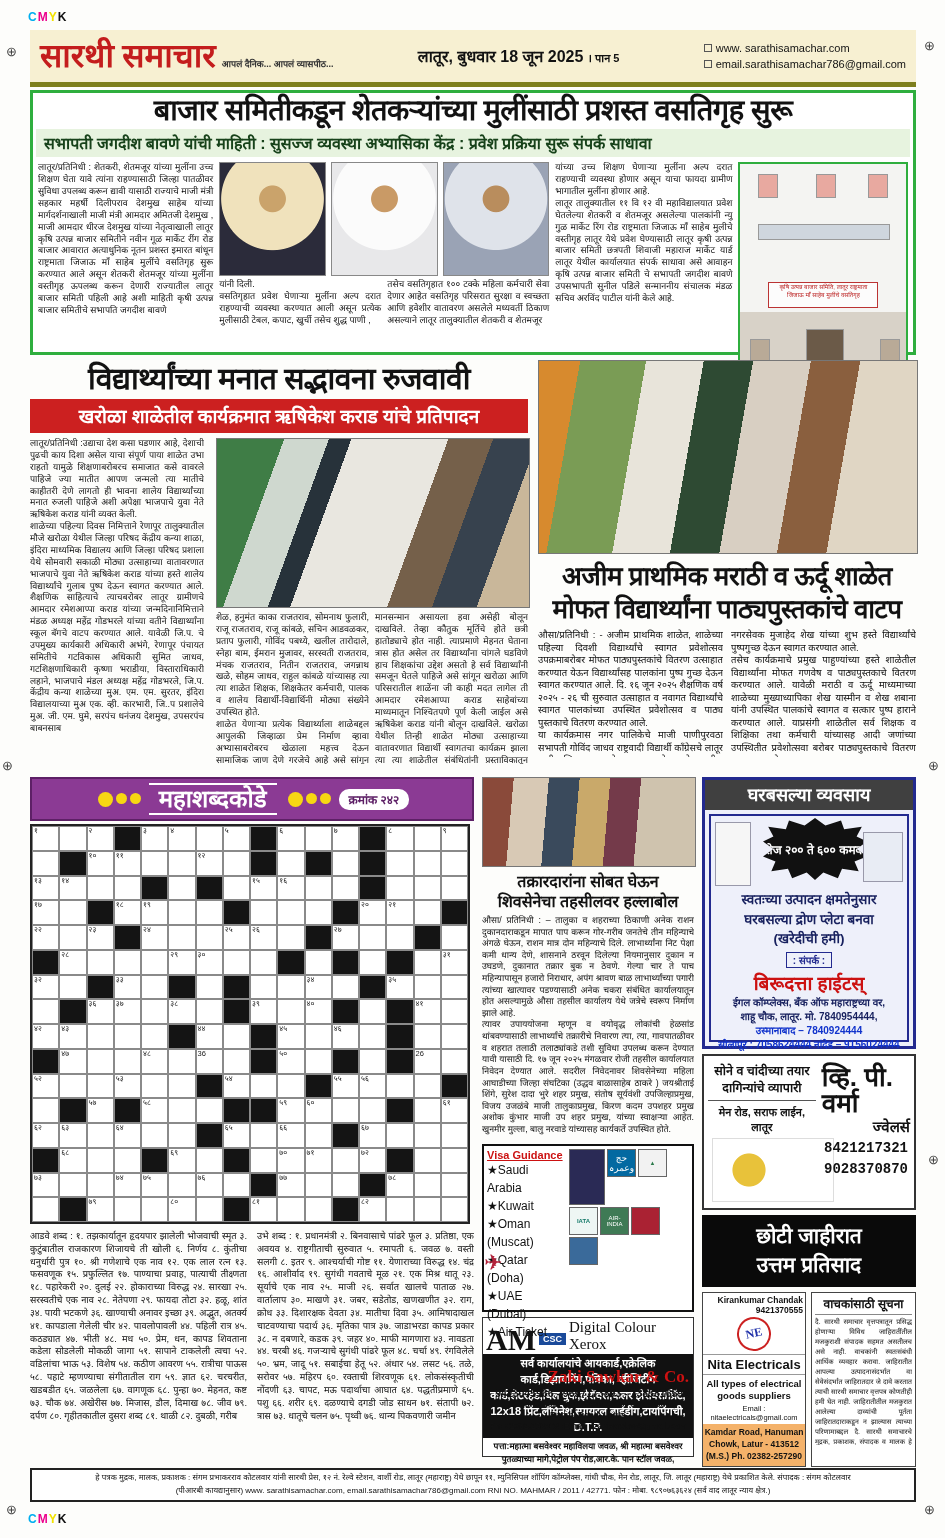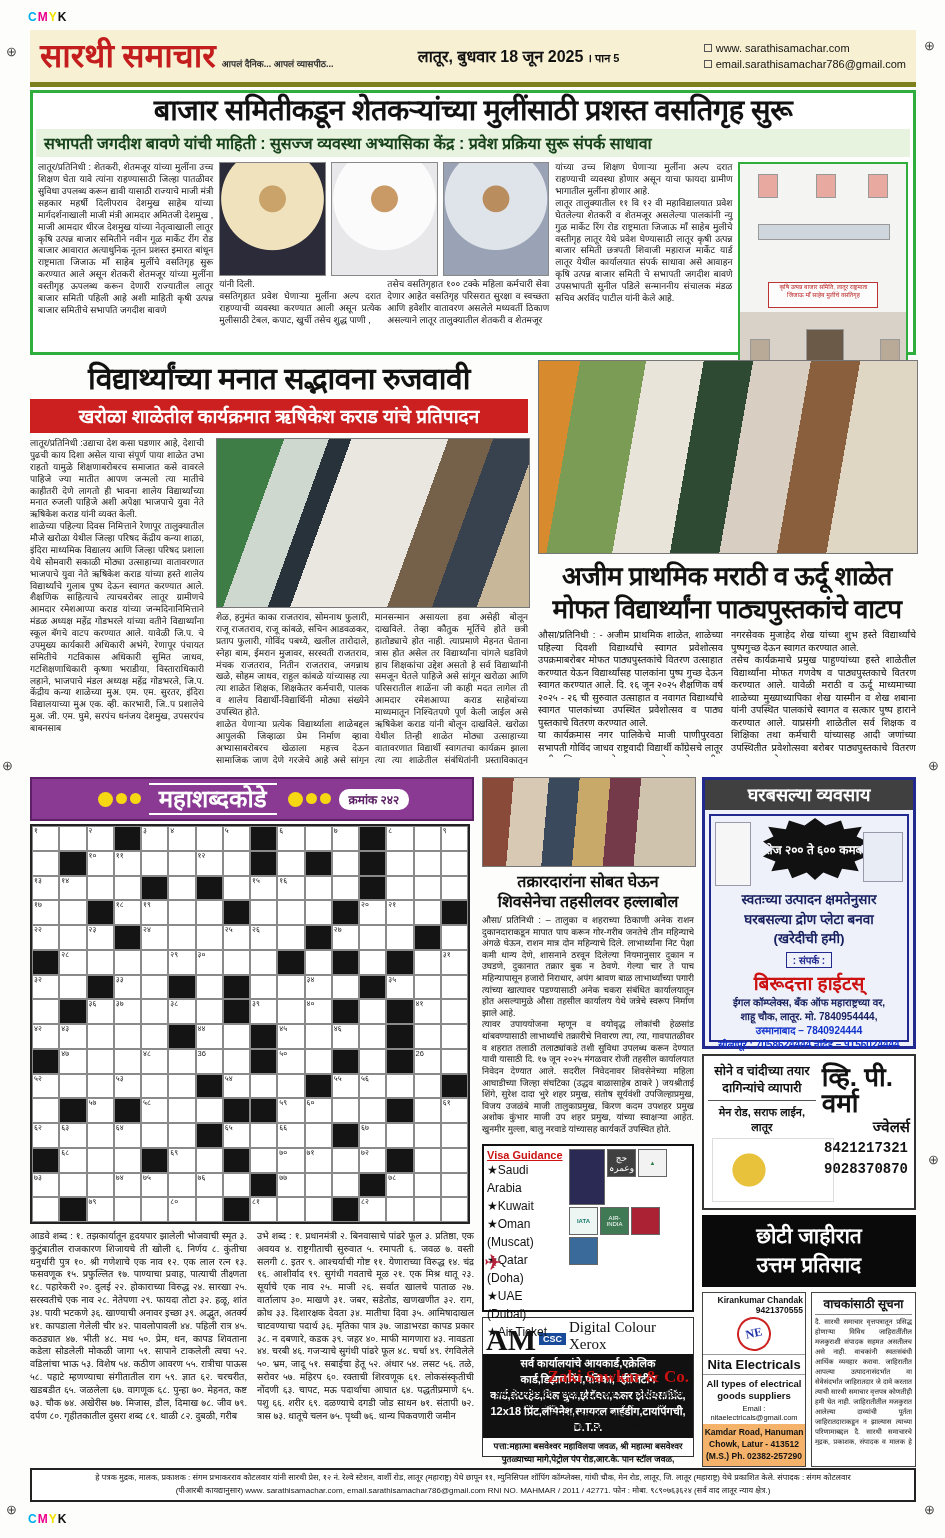--- a/index.html
+++ b/index.html
@@ -80,21 +80,21 @@
   .mid-col{width:212px;display:flex;flex-direction:column;}
   .ph-crowd{width:212px;height:88px;background:linear-gradient(95deg,#8a4a3a 0 14%,#d8c9b5 14% 30%,#3a4a5c 30% 44%,#c9a96a 44% 58%,#743a4a 58% 72%,#cfc3ae 72%);}
   .sv-h{font-size:16px;font-weight:bold;text-align:center;line-height:1.25;margin:5px 0 3px;}
   .sv-body{font-size:8.8px;height:224px;overflow:hidden;}
   .zaki{border:2px solid #111;margin-top:5px;padding:3px;height:168px;box-sizing:border-box;position:relative;background:#fff;}
   .zaki .vg{color:#cc1111;font-weight:bold;font-size:11px;text-decoration:underline;}
   .zaki .visa{font-size:12px;font-weight:normal;line-height:1.5;color:#111;width:78px;}
   .zaki .thumbs{position:absolute;right:3px;top:3px;width:120px;display:flex;flex-wrap:wrap;gap:2px;}
   .thumb{width:27px;height:26px;border:1px solid #666;font-size:6px;color:#fff;display:flex;align-items:center;justify-content:center;text-align:center;}
   .t-passport{background:#2a2a55;width:34px;height:54px;}
-  .t-haj{background:#404040;font-size:9px;}
+  .t-haj{background:#0369a1;font-size:9px;}
   .t-mosque{background:#f2f2f2;color:#2a7a4a;}
   .t-iata{background:#eef6f4;color:#167a6a;font-weight:bold;}
   .t-ticket{background:#3f7a55;}
   .t-cards{background:#aa2233;}
   .t-burj{background:#3a6a9a;}
   .zaki .name{color:#cc1111;font-weight:bold;font-size:17px;text-align:right;font-family:"Liberation Serif",serif;margin-top:26px;}
   .zaki .phones{font-weight:bold;font-size:10.5px;text-align:right;}
   .zaki .addr{font-size:8.3px;font-weight:bold;text-align:center;line-height:1.35;}
   .zaki .plane{position:absolute;left:0;bottom:34px;font-size:22px;color:#b3223a;}
   .am{border:1px solid #333;margin-top:5px;height:140px;box-sizing:border-box;background:#fff;}

